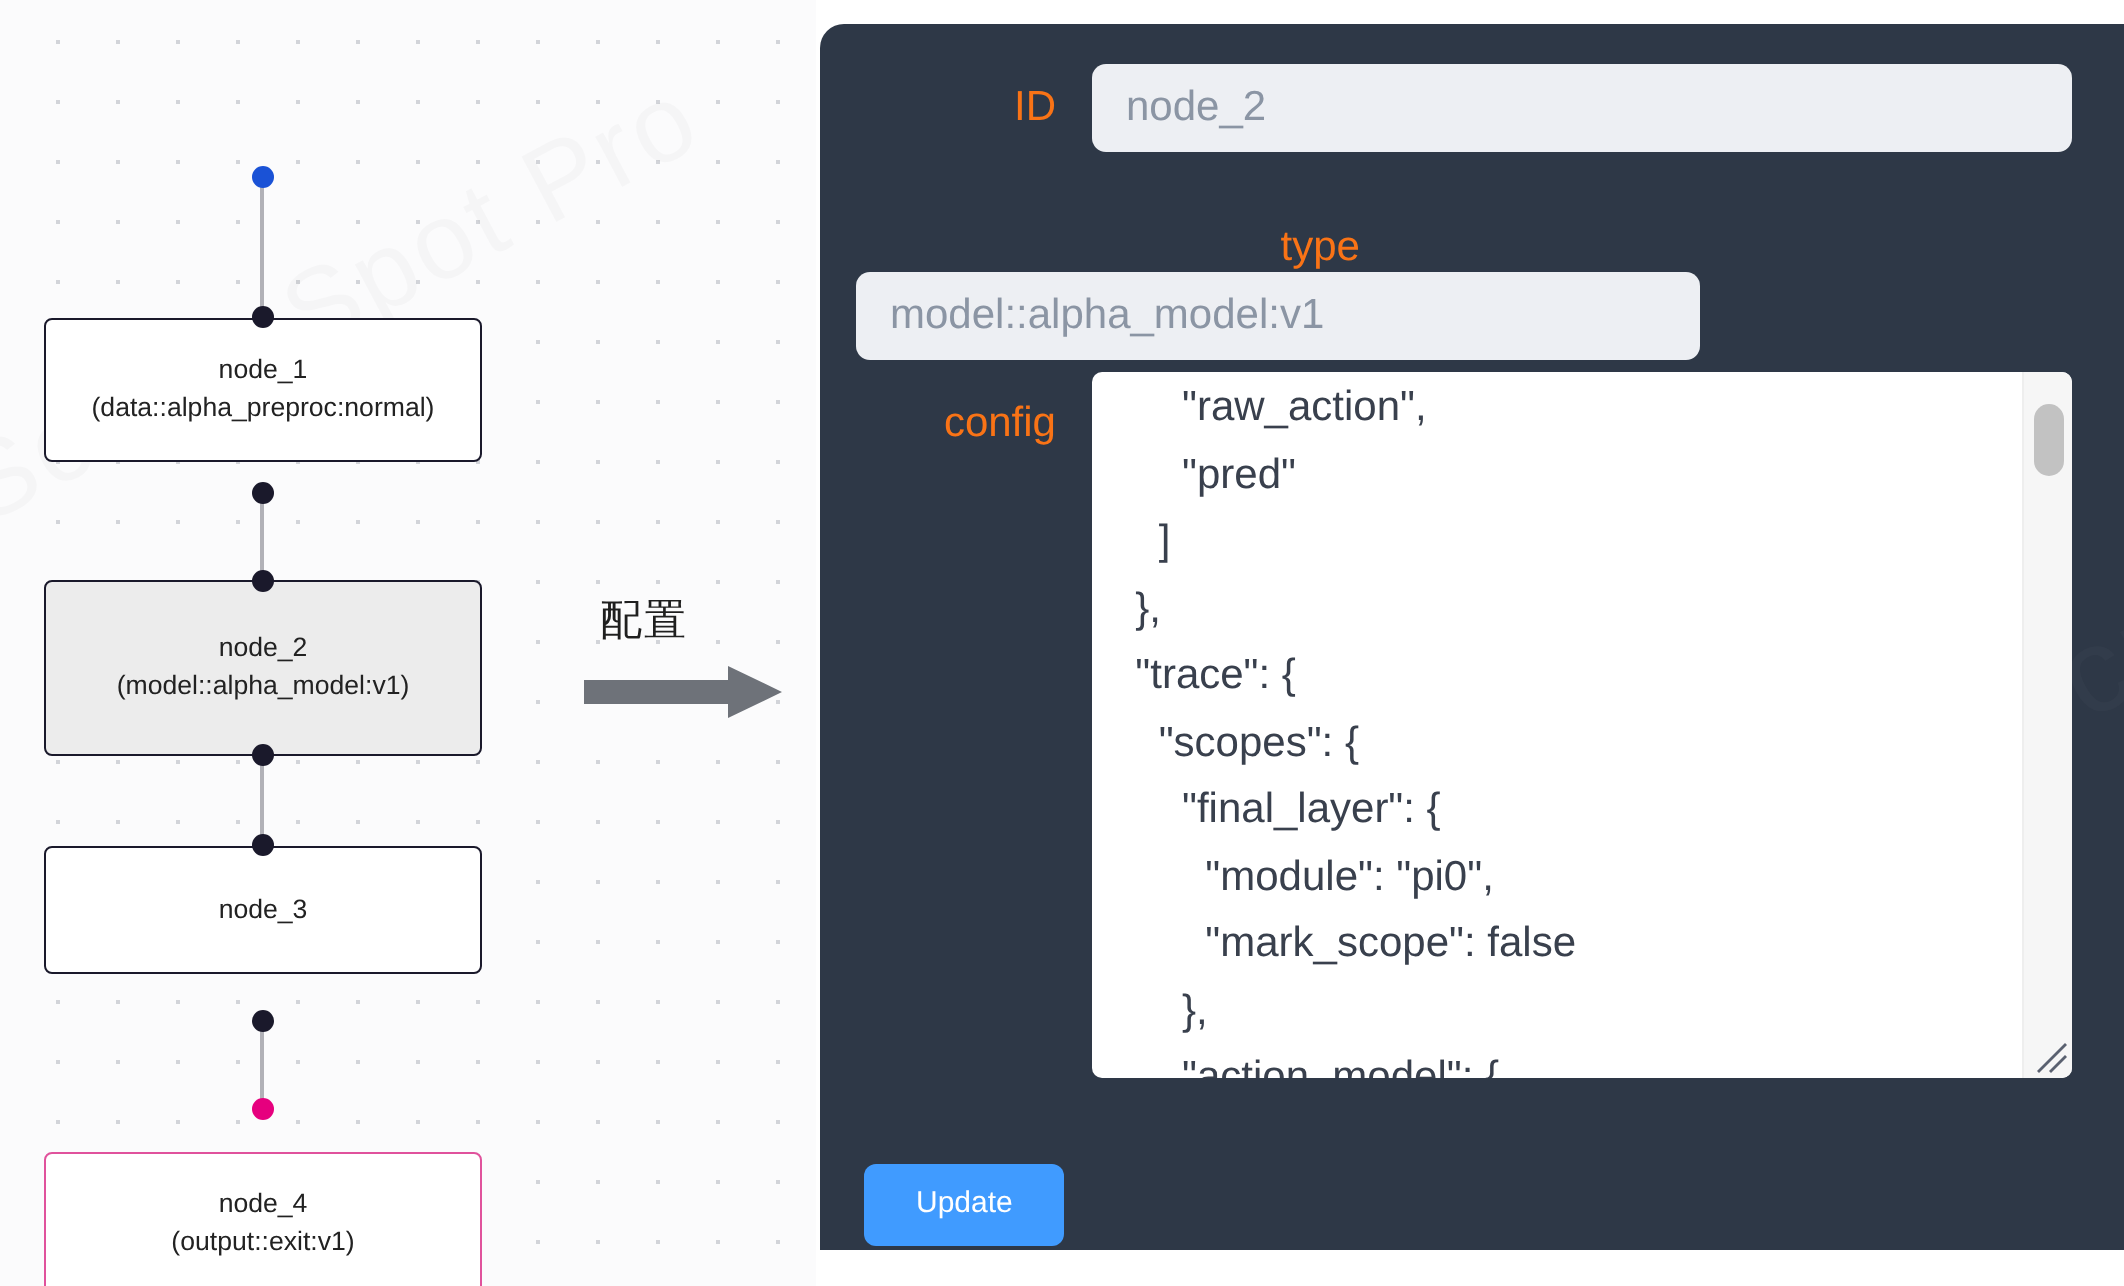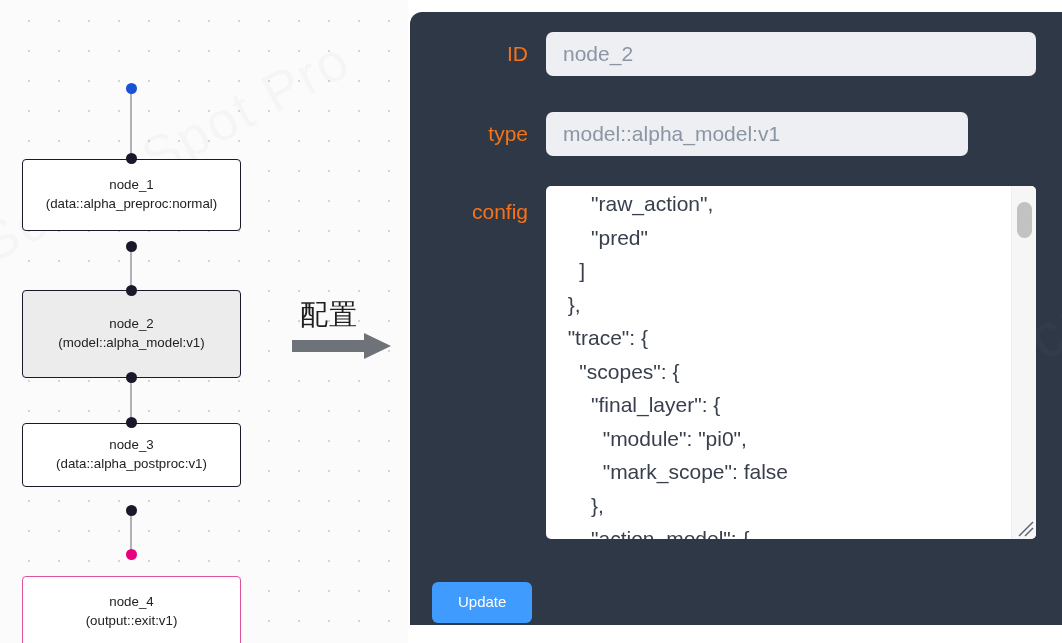--- a/index.html
+++ b/index.html
@@ -98,21 +98,21 @@
     position: absolute;
     left: 292px;
     top: 296px;
     width: 108px;
     height: 64px;
   }
   #arrow-caption {
     position: absolute;
     left: 8px;
     top: 0px;
-    font-size: 28px;
+    font-size: 21px;
     color: #1f1f1f;
     letter-spacing: 1px;
     white-space: nowrap;
   }
   #arrow-shape {
     position: absolute;
     left: 0px;
     top: 36px;
   }
 
@@ -146,21 +146,21 @@
     background: #edeff3;
     border: none;
     border-radius: 7px;
     color: #8b95a4;
     font-size: 21px;
     padding: 10px 17px;
     box-sizing: border-box;
     font-family: "Liberation Sans", sans-serif;
   }
   #row-id    { left: 18px; top: 20px; }
-  #row-type  { left: 18px; top: 100px; }
+  #row-type  { left: 18px; top: 100px; flex-direction: column; }
   #row-config{ left: 18px; top: 174px; align-items: flex-start; }
   #row-config .field-label { padding-top: 14px; }
 
   #input-id   { width: 490px; }
   #input-type { width: 422px; }
 
   .textarea-wrap {
     position: relative;
     width: 490px;
     height: 353px;
@@ -254,21 +254,20 @@
       <span class="label">node_2</span>
       <span class="label">(model::alpha_model:v1)</span>
     </div>
   </div>
   <div class="handle" style="top:285px;"></div>
   <div class="handle" style="top:372px;"></div>
 
   <div class="node" style="top:423px; height:64px;align-items:center;">
     <div>
       <span class="label">node_3</span>
-      <span class="label">(data::alpha_postproc:v1)</span>
     </div>
   </div>
   <div class="handle" style="top:417px;"></div>
   <div class="handle" style="top:505px;"></div>
 
   <div class="node output-node" style="top:555px; height:72px;">
     <div>
       <span class="label">node_4</span>
       <span class="label">(output::exit:v1)</span>
     </div>

